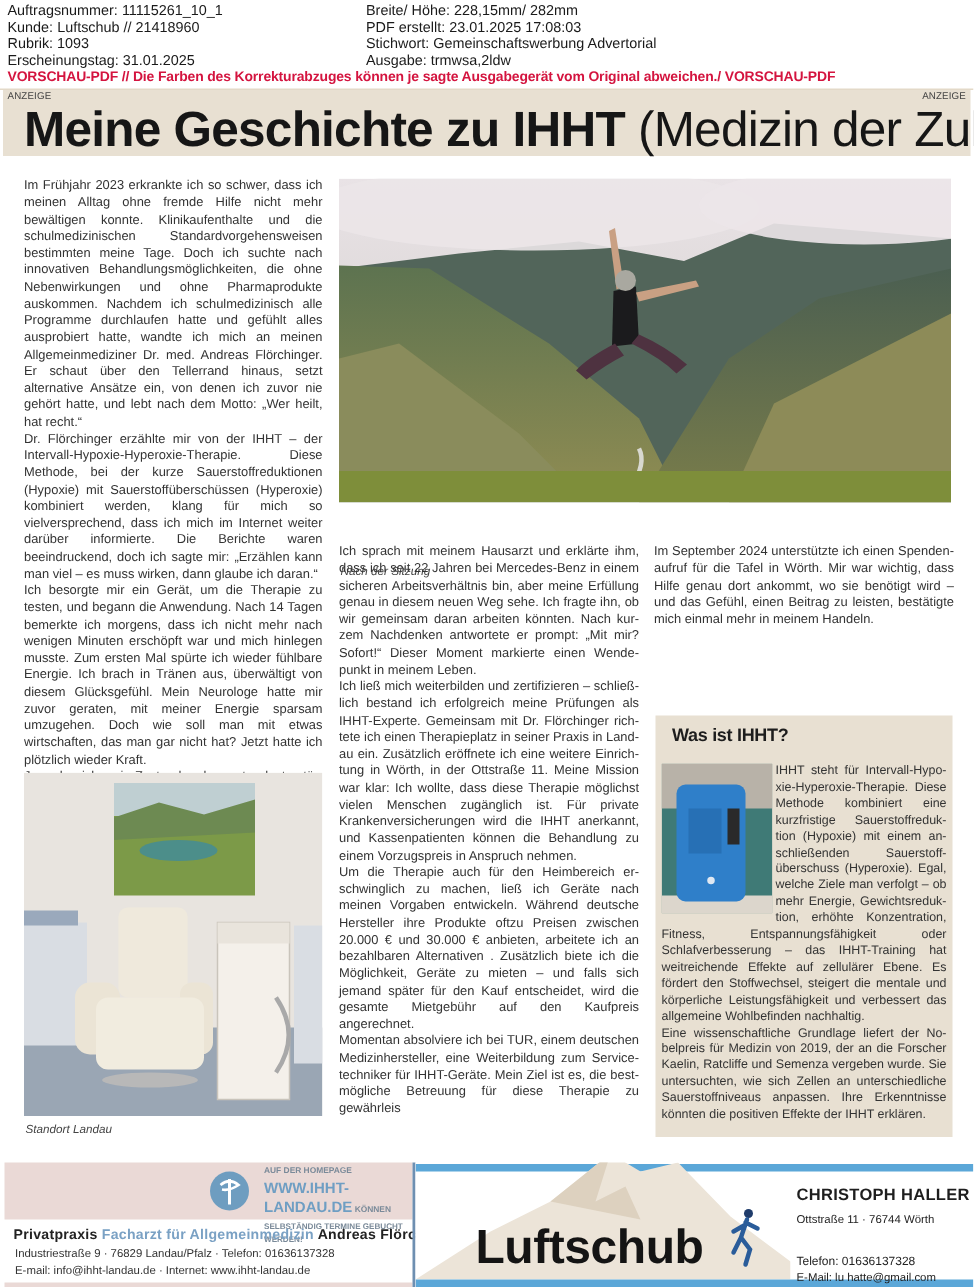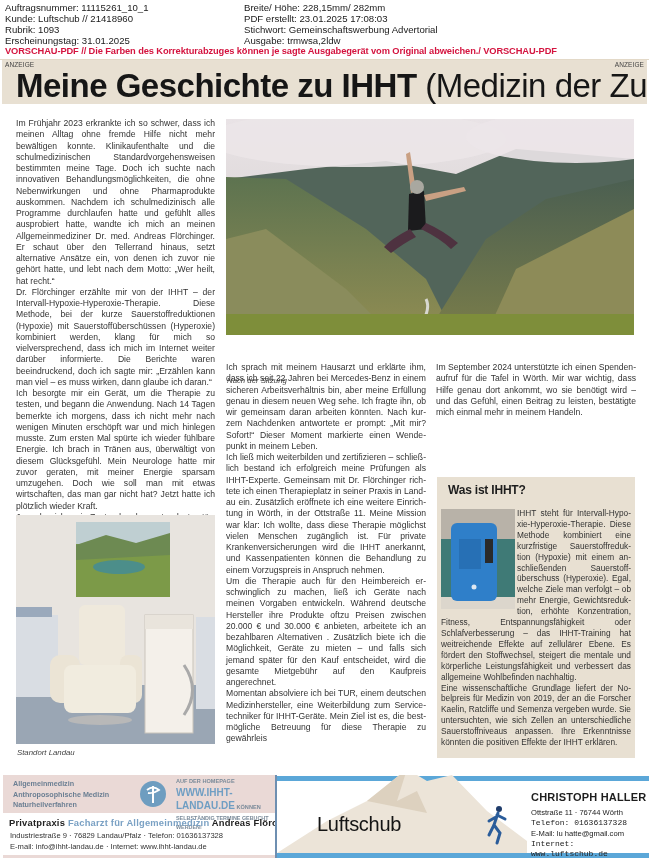--- a/index.html
+++ b/index.html
@@ -55,25 +55,25 @@
     .ad-left .name { position: absolute; left: 6px; top: 42px; font-size: 9.4px; font-weight: bold; color: #222; white-space: nowrap; letter-spacing: 0.2px; }
     .ad-left .name .mid { color: #7aa1c4; }
     .ad-left .addr { position: absolute; left: 7px; top: 55px; font-size: 7.6px; line-height: 11.4px; color: #333; white-space: nowrap; }
     .ad-divider { position: absolute; left: 275px; top: 775px; width: 2px; height: 83px; background: #6e8fb1; }
 
     
     .ad-right { position: absolute; left: 277px; top: 775px; width: 372px; height: 83px; background: #ffffff; overflow: hidden; }
     .ad-right .stripe-top { position: absolute; left: 0; top: 1px; width: 372px; height: 5px; background: #5ba7d8; }
     .ad-right .stripe-bot { position: absolute; left: 0; top: 78px; width: 372px; height: 5px; background: #5ba7d8; }
     .ad-right .mtn { position: absolute; left: 0; top: -14px; width: 250px; height: 92px; }
-    .ad-right .brand { position: absolute; left: 40px; top: 38px; font-size: 20px; font-weight: normal; color: #141414; letter-spacing: -0.3px; }
+    .ad-right .brand { position: absolute; left: 40px; top: 38px; font-size: 32px; font-weight: bold; color: #141414; letter-spacing: -0.3px; }
     .ad-right .runner { position: absolute; left: 208px; top: 30px; width: 24px; height: 40px; }
     .ad-right .owner { position: absolute; left: 254px; top: 16px; font-size: 11px; font-weight: bold; color: #1e1e1e; letter-spacing: 0.2px; }
     .ad-right .contact { position: absolute; left: 254px; top: 33px; font-size: 7.6px; line-height: 10.3px; color: #222; }
-    .ad-right .contact .serif { font-family: Liberation Mono, monospace; font-size: 8px; }
+    .ad-right .contact .serif { font-family: Liberation Sans, sans-serif; font-size: 8px; margin-top: 18px; }
   </style>
 </head>
 <body>
 
 <div class="meta">
   <div class="col left">
     <div><b>Auftragsnummer:</b> <span>11115261_10_1</span></div>
     <div><b>Kunde:</b> <span>Luftschub // 21418960</span></div>
     <div><b>Rubrik:</b> <span>1093</span></div>
     <div><b>Erscheinungstag:</b> <span>31.01.2025</span></div>
@@ -195,25 +195,20 @@
   <div class="info-text">
     <span class="float"></span>
     <p>IHHT steht für Intervall-Hypo­xie-Hyperoxie-Therapie. Die­se Methode kombiniert eine kurzfristige Sauerstoffreduk­tion (Hypoxie) mit einem an­schließenden Sauerstoff­überschuss (Hyperoxie). Egal, welche Ziele man verfolgt – ob mehr Energie, Gewichtsreduk­tion, erhöhte Konzentration, Fitness, Entspannungsfähig­keit oder Schlafverbesserung – das IHHT-Training hat weitreichende Effekte auf zellulärer Ebene. Es fördert den Stoffwechsel, steigert die mentale und körperliche Leistungsfähigkeit und verbes­sert das allgemeine Wohlbefinden nachhaltig.</p>
     <p>Eine wissenschaftliche Grundlage liefert der No­belpreis für Medizin von 2019, der an die For­scher Kaelin, Ratcliffe und Semenza vergeben wurde. Sie untersuchten, wie sich Zellen an un­terschiedliche Sauerstoffniveaus anpassen. Ihre Erkenntnisse könnten die positiven Effekte der IHHT erklären.</p>
   </div>
 </div>
 
 <div class="ad-left">
   <div class="band"></div>
   <div class="band2"></div>
-  <div class="spec">
-    <div>Allgemeinmedizin</div>
-    <div>Anthroposophische Medizin</div>
-    <div>Naturheilverfahren</div>
-  </div>
   <div class="logo">
     <svg width="26" height="26" viewBox="0 0 26 26">
       <path d="M13 5 L13 22" stroke="#fff" stroke-width="2"></path>
       <path d="M7 9 Q13 4 19 9 Q13 13 8 12" stroke="#fff" stroke-width="1.8" fill="none"></path>
     </svg>
   </div>
   <div class="hp">
     <div class="l1">AUF DER HOMEPAGE</div>
     <div class="l2"><span>WWW.IHHT-LANDAU.DE</span><small> KÖNNEN</small></div>
     <div class="l3">SELBSTÄNDIG TERMINE GEBUCHT WERDEN!</div>

